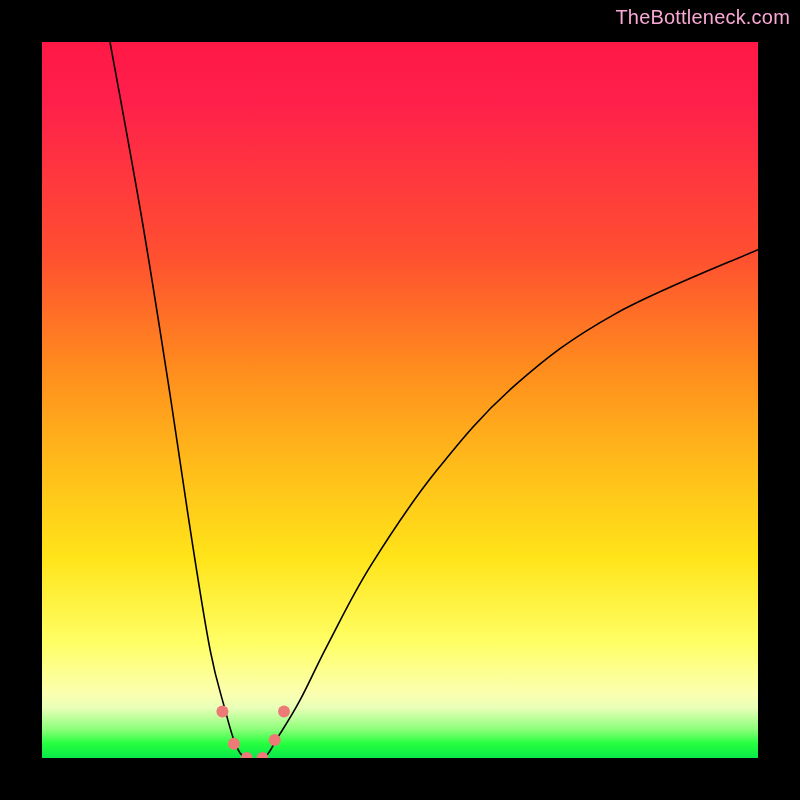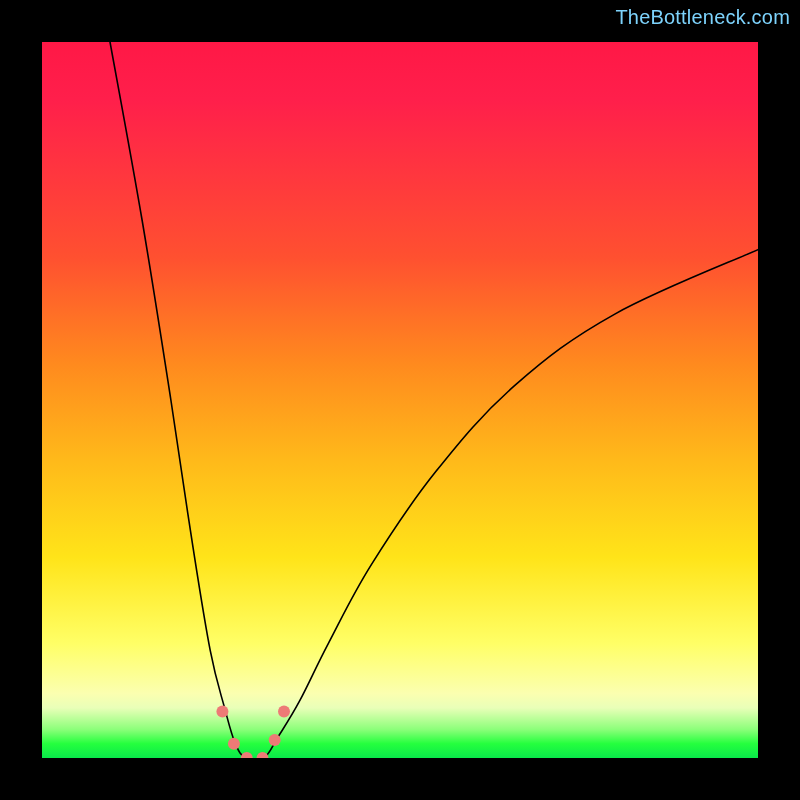--- a/index.html
+++ b/index.html
@@ -46,21 +46,21 @@
     position: absolute;
     left: 0;
     top: 0;
     width: 716px;
     height: 716px;
   }
   .watermark {
     position: absolute;
     top: 6px;
     right: 10px;
-    color: #7dd3fc;
+    color: #f9a8d4;
     font-size: 20px;
     font-weight: 400;
     letter-spacing: 0.2px;
   }
 </style>
 </head>
 <body>
 
 <div class="frame">
   <div class="watermark">TheBottleneck.com</div>

